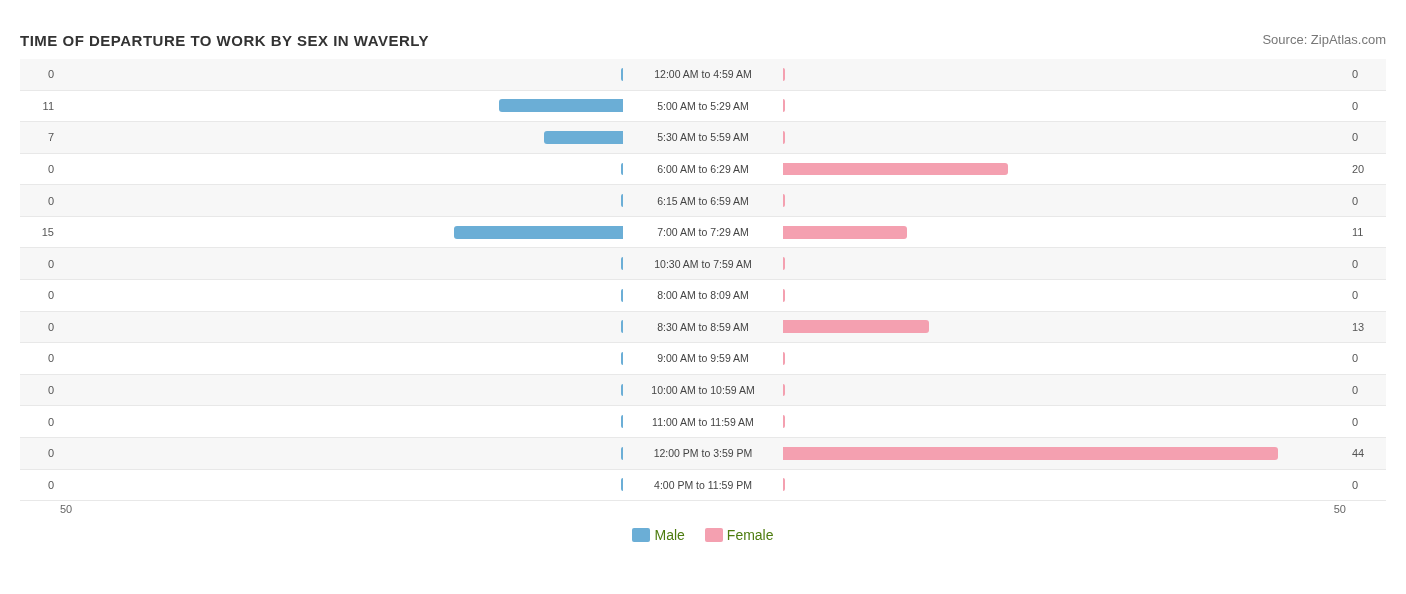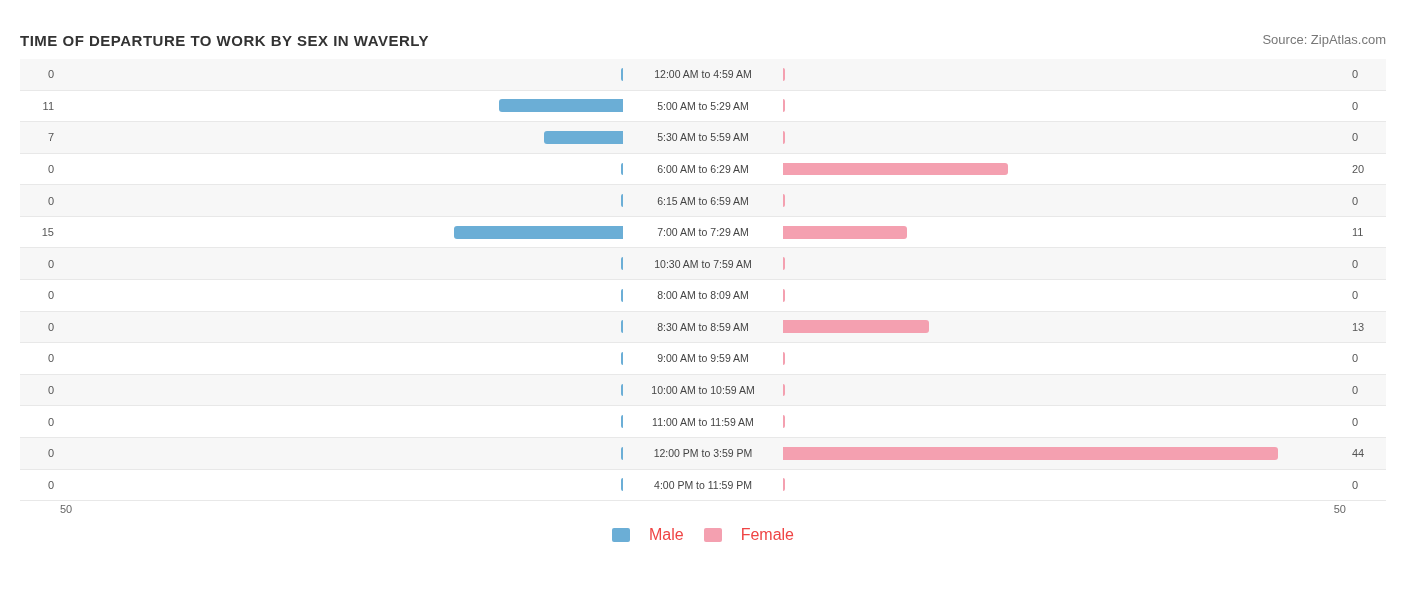--- a/index.html
+++ b/index.html
@@ -127,23 +127,23 @@
       display: flex;
       justify-content: center;
       align-items: center;
       gap: 20px;
       margin-top: 8px;
       height: 24px;
     }
     .legend-item {
       display: flex;
       align-items: center;
-      gap: 19px;
-      font-size: 16px;
-      color: #ef4444;
+      gap: 4px;
+      font-size: 14px;
+      color: #4d7c0f;
     }
     .legend-swatch {
       width: 18px;
       height: 14px;
       border-radius: 2px;
     }
     .axis-labels {
       display: flex;
       justify-content: space-between;
       padding: 0 40px 0 40px;

